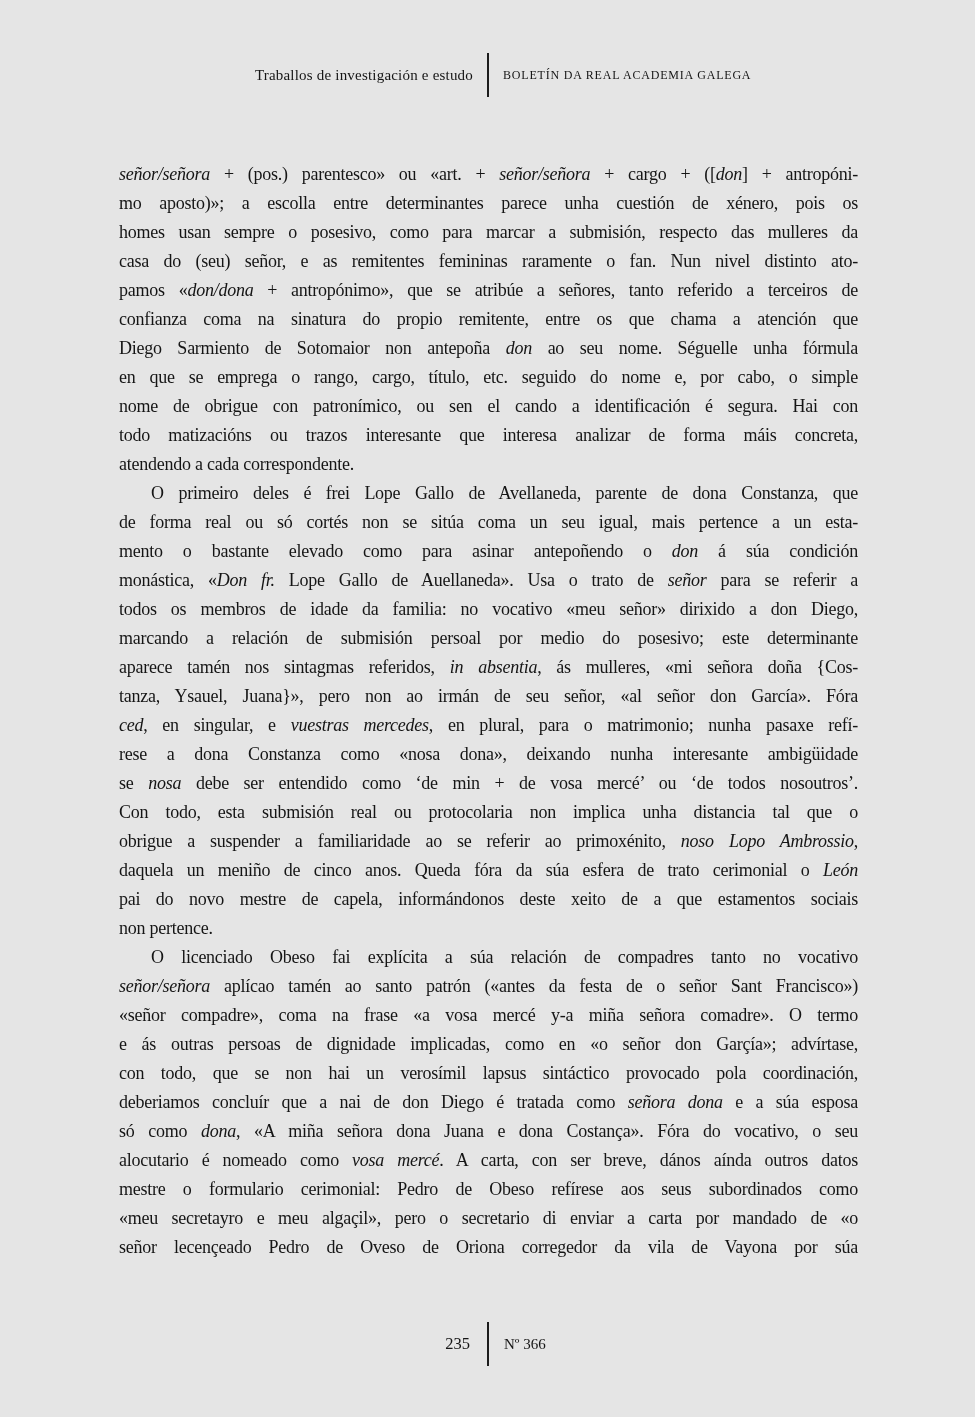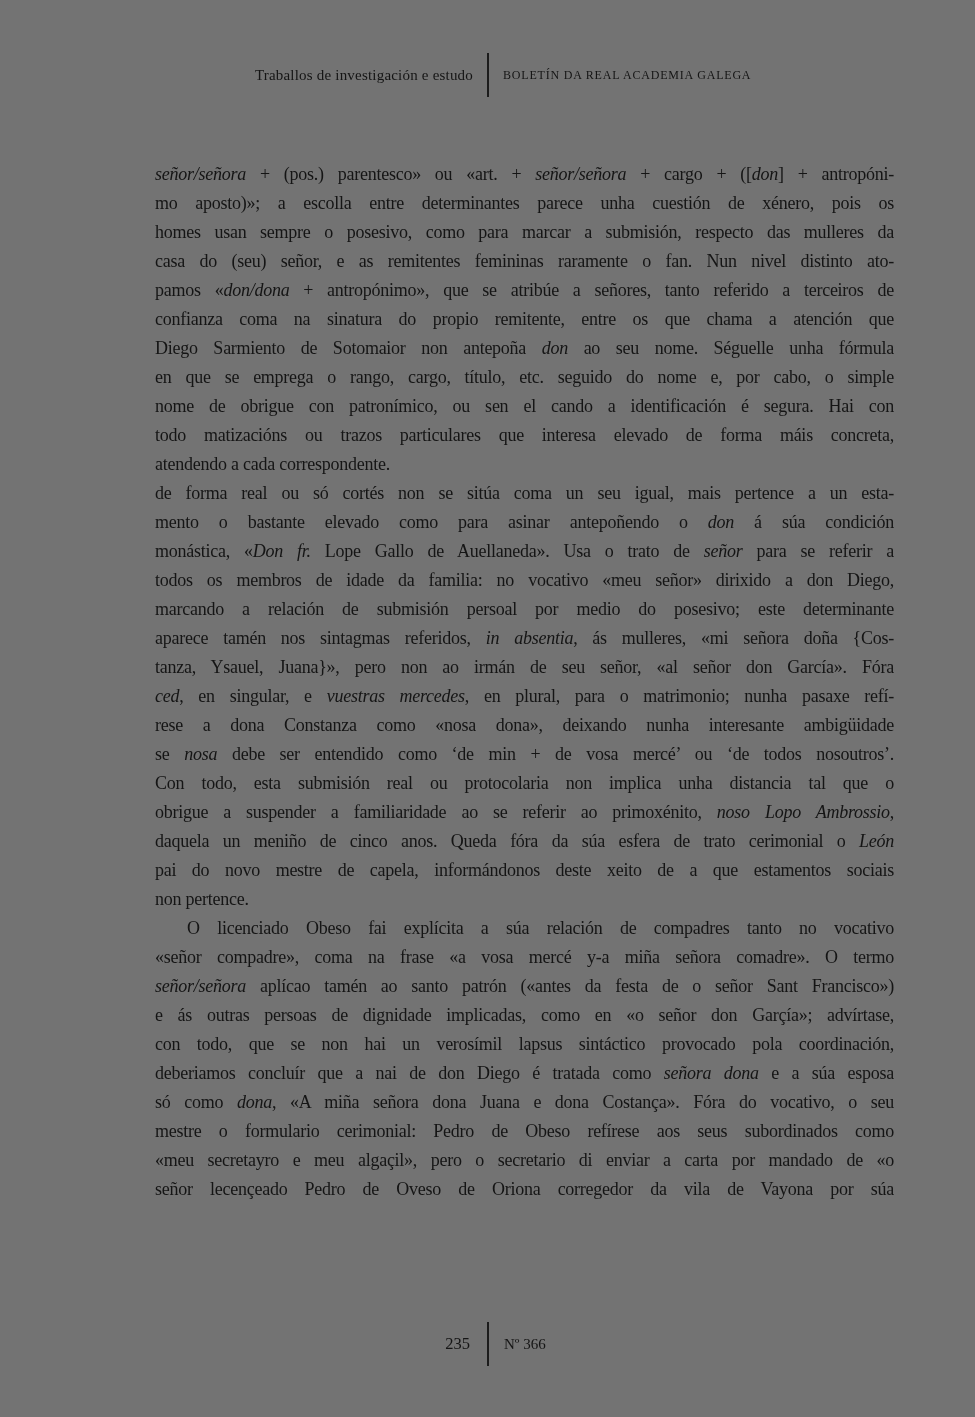--- a/index.html
+++ b/index.html
@@ -1,20 +1,20 @@
 <!DOCTYPE html>
 <html><head>
 <meta charset="utf-8">
 <style>
   html, body { margin: 0; padding: 0; background: #ffffff; }
   .page {
     position: relative;
     width: 975px;
     height: 1417px;
-    background: #737373;
+    background: #e5e5e5;
     color: #151515;
     font-family: "Liberation Serif", serif;
     overflow: hidden;
   }
 
   
   .running-header {
     position: absolute;
     top: 52px; left: 0; right: 0;
     height: 46px;
@@ -46,21 +46,20 @@
     letter-spacing: 0.8px;
     white-space: nowrap;
   }
 
   
   .body-text {
     position: absolute;
     left: 119px;
     top: 160px;
     width: 739px;
-    margin-left: 36px;
   }
   .paragraph { margin: 0; padding: 0; }
   .line {
     font-size: 18px;
     line-height: 29px;
     letter-spacing: -0.25px;
     text-align: justify;
     text-align-last: justify;
     white-space: normal;
   }
@@ -106,48 +105,50 @@
       <div class="paragraph">
         <div class="line"><i>señor/señora</i><span> + (pos.) parentesco» ou «art. + </span><i>señor/señora</i><span> + cargo + ([</span><i>don</i><span>] + antropóni-</span></div>
         <div class="line"><span>mo aposto)»; a escolla entre determinantes parece unha cuestión de xénero, pois os</span></div>
         <div class="line"><span>homes usan sempre o posesivo, como para marcar a submisión, respecto das mulleres da</span></div>
         <div class="line"><span>casa do (seu) señor, e as remitentes femininas raramente o fan. Nun nivel distinto ato-</span></div>
         <div class="line"><span>pamos «</span><i>don/dona</i><span> + antropónimo», que se atribúe a señores, tanto referido a terceiros de</span></div>
         <div class="line"><span>confianza coma na sinatura do propio remitente, entre os que chama a atención que</span></div>
         <div class="line"><span>Diego Sarmiento de Sotomaior non antepoña </span><i>don</i><span> ao seu nome. Séguelle unha fórmula</span></div>
         <div class="line"><span>en que se emprega o rango, cargo, título, etc. seguido do nome e, por cabo, o simple</span></div>
         <div class="line"><span>nome de obrigue con patronímico, ou sen el cando a identificación é segura. Hai con</span></div>
-        <div class="line"><span>todo matizacións ou trazos particulares que interesa elevado de forma máis concreta,</span></div>
+        <div class="line"><span>todo matizacións ou trazos interesante que interesa analizar de forma máis concreta,</span></div>
         <div class="line last"><span>atendendo a cada correspondente.</span></div>
       </div>
       <div class="paragraph">
+        <div class="line indent"><span>O primeiro deles é frei Lope Gallo de Avellaneda, parente de dona Constanza, que</span></div>
         <div class="line"><span>de forma real ou só cortés non se sitúa coma un seu igual, mais pertence a un esta-</span></div>
         <div class="line"><span>mento o bastante elevado como para asinar antepoñendo o </span><i>don</i><span> á súa condición</span></div>
         <div class="line"><span>monástica, «</span><i>Don fr.</i><span> Lope Gallo de Auellaneda». Usa o trato de </span><i>señor</i><span> para se referir a</span></div>
         <div class="line"><span>todos os membros de idade da familia: no vocativo «meu señor» dirixido a don Diego,</span></div>
         <div class="line"><span>marcando a relación de submisión persoal por medio do posesivo; este determinante</span></div>
         <div class="line"><span>aparece tamén nos sintagmas referidos, </span><i>in absentia</i><span>, ás mulleres, «mi señora doña {Cos-</span></div>
         <div class="line"><span>tanza, Ysauel, Juana}», pero non ao irmán de seu señor, «al señor don García». Fóra</span></div>
         <div class="line"><i>ced</i><span>, en singular, e </span><i>vuestras mercedes</i><span>, en plural, para o matrimonio; nunha pasaxe refí-</span></div>
         <div class="line"><span>rese a dona Constanza como «nosa dona», deixando nunha interesante ambigüidade</span></div>
         <div class="line"><span>se </span><i>nosa</i><span> debe ser entendido como ‘de min + de vosa mercé’ ou ‘de todos nosoutros’.</span></div>
         <div class="line"><span>Con todo, esta submisión real ou protocolaria non implica unha distancia tal que o</span></div>
         <div class="line"><span>obrigue a suspender a familiaridade ao se referir ao primoxénito, </span><i>noso Lopo Ambrossio</i><span>,</span></div>
         <div class="line"><span>daquela un meniño de cinco anos. Queda fóra da súa esfera de trato cerimonial o </span><i>León</i></div>
         <div class="line"><span>pai do novo mestre de capela, informándonos deste xeito de a que estamentos sociais</span></div>
         <div class="line last"><span>non pertence.</span></div>
       </div>
       <div class="paragraph">
         <div class="line indent"><span>O licenciado Obeso fai explícita a súa relación de compadres tanto no vocativo</span></div>
+        <div class="line"><i>señor/señora</i><span> aplícao tamén ao santo patrón («antes da festa de o señor Sant Francisco»)</span></div>
         <div class="line"><span>«señor compadre», coma na frase «a vosa mercé y-a miña señora comadre». O termo</span></div>
-        <div class="line"><i>señor/señora</i><span> aplícao tamén ao santo patrón («antes da festa de o señor Sant Francisco»)</span></div>
         <div class="line"><span>e ás outras persoas de dignidade implicadas, como en «o señor don Garçía»; advírtase,</span></div>
         <div class="line"><span>con todo, que se non hai un verosímil lapsus sintáctico provocado pola coordinación,</span></div>
         <div class="line"><span>deberiamos concluír que a nai de don Diego é tratada como </span><i>señora dona</i><span> e a súa esposa</span></div>
         <div class="line"><span>só como </span><i>dona</i><span>, «A miña señora dona Juana e dona Costança». Fóra do vocativo, o seu</span></div>
+        <div class="line"><span>alocutario é nomeado como </span><i>vosa mercé</i><span>. A carta, con ser breve, dános aínda outros datos</span></div>
         <div class="line"><span>mestre o formulario cerimonial: Pedro de Obeso refírese aos seus subordinados como</span></div>
         <div class="line"><span>«meu secretayro e meu algaçil», pero o secretario di enviar a carta por mandado de «o</span></div>
         <div class="line"><span>señor lecençeado Pedro de Oveso de Oriona corregedor da vila de Vayona por súa</span></div>
       </div>
     </div>
 
   <div class="running-footer">
     <span class="page-num">235</span>
     <span class="divider"></span>
     <span class="issue-num">Nº 366</span>

